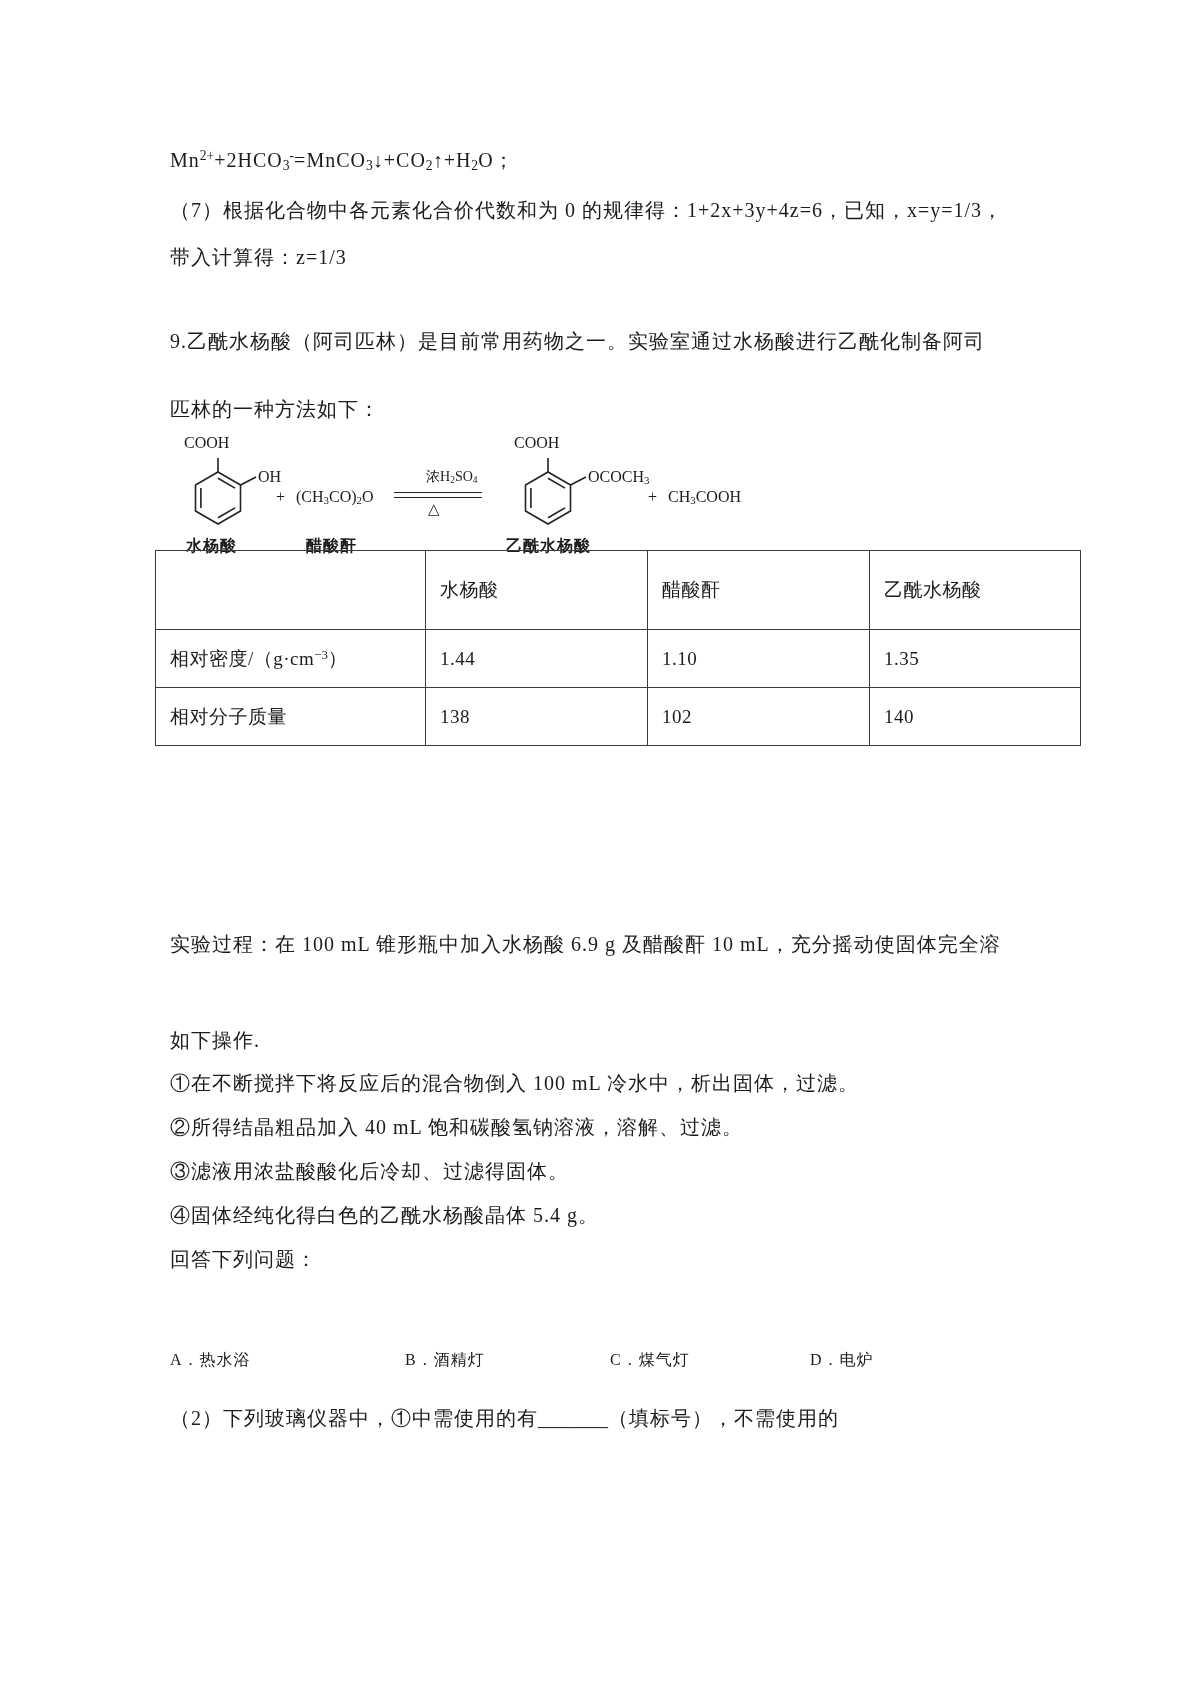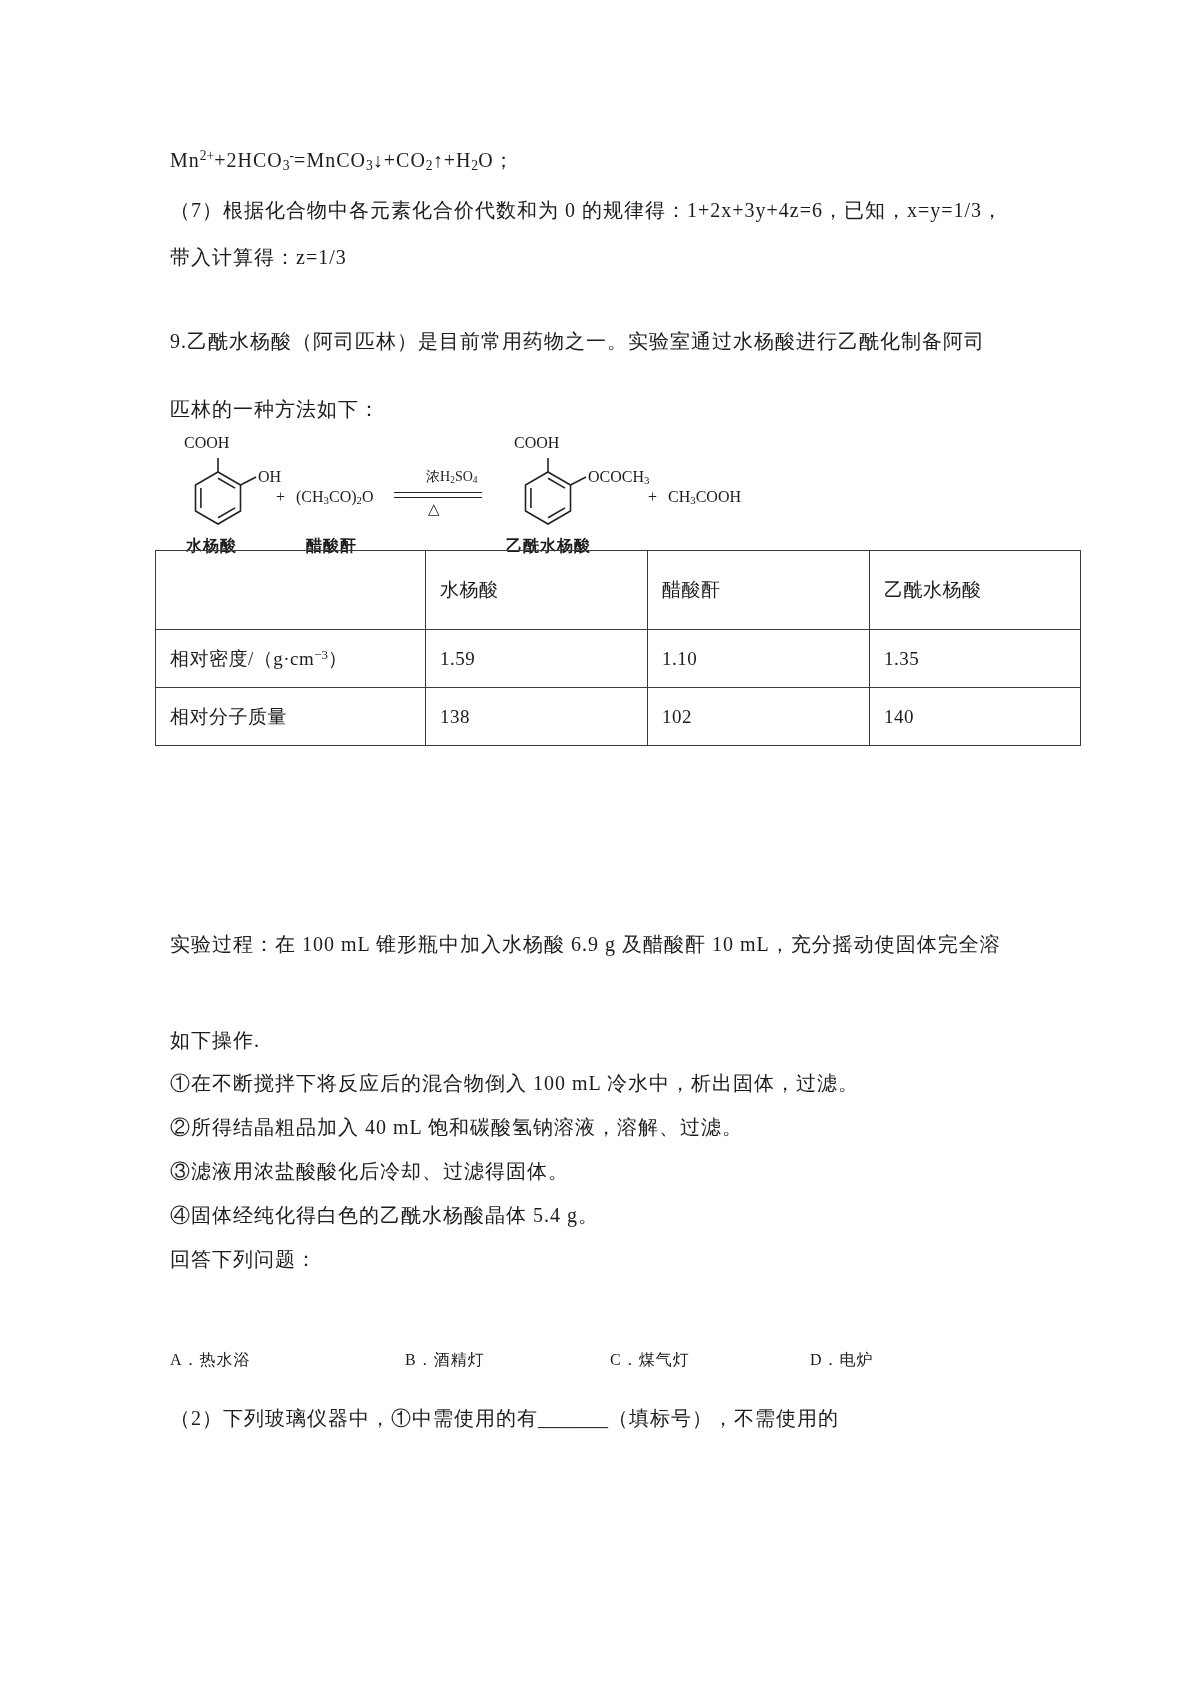--- a/index.html
+++ b/index.html
@@ -115,21 +115,21 @@
       </colgroup>
     <tbody>
         <tr class="hdr">
       <td></td>
       <td>水杨酸</td>
       <td>醋酸酐</td>
       <td>乙酰水杨酸</td>
     </tr>
     <tr class="datarow">
       <td><span>相对密度/（g·cm</span><sup>−3</sup><span>）</span></td>
-      <td>1.59</td>
+      <td>1.44</td>
       <td>1.10</td>
       <td>1.35</td>
     </tr>
     <tr class="datarow">
       <td>相对分子质量</td>
       <td>138</td>
       <td>102</td>
       <td>140</td>
     </tr>
   </tbody>

